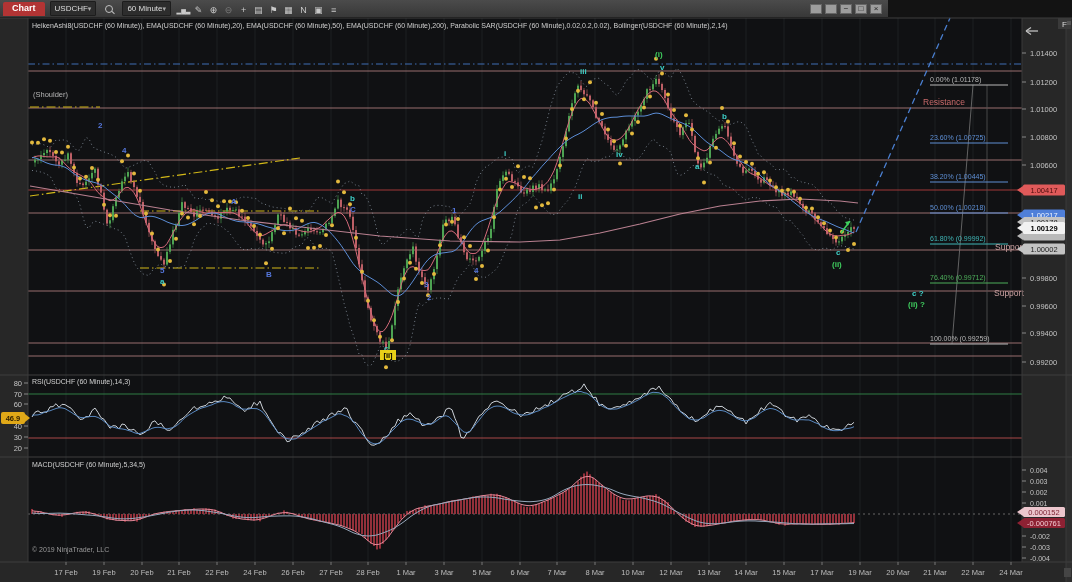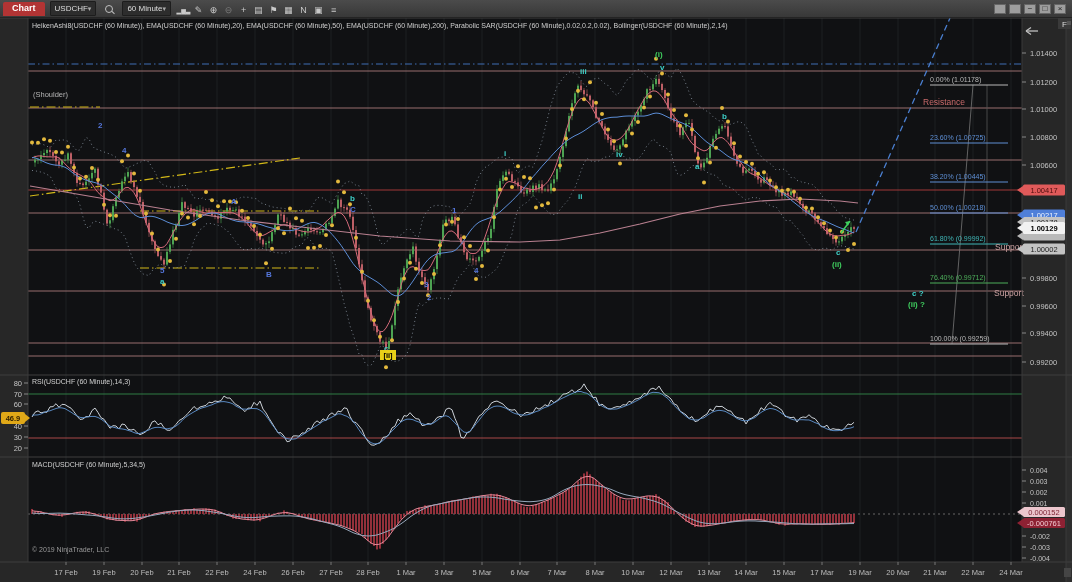--- a/index.html
+++ b/index.html
@@ -1,19 +1,19 @@
 <!DOCTYPE html>
 <html><head>
 <meta charset="utf-8">
 <style>
   html,body{margin:0;padding:0;background:#1a1a1a}
   #app{position:relative;width:1072px;height:582px;overflow:hidden;background:#131313;
        font-family:"Liberation Sans",sans-serif}
   #chart{position:absolute;left:0;top:0;z-index:1}
-  .toolbar{position:absolute;left:0;top:0;width:1072px;height:18px;z-index:5;
+  .toolbar{position:absolute;left:0;top:0;width:888px;height:18px;z-index:5;
            background:linear-gradient(#4b4b4b,#383838);border-bottom:1px solid #242424;
            display:flex;align-items:center;gap:5px;padding:0 3px;box-sizing:border-box}
   .tab{background:#b23434;color:#fff;font-size:9px;font-weight:bold;padding:2px 9px 3px;
        border-radius:2px 2px 0 0;line-height:9px}
   .combo{background:#2d2d2d;border:1px solid #1d1d1d;color:#ddd;font-size:8px;height:13px;
          display:flex;align-items:center;padding:0 4px;border-radius:1px}
   .chev{color:#aaa;font-size:7px}
   .ticon{color:#c9c9c9;font-size:9px;width:15px;height:13px;line-height:13px;text-align:center;display:inline-block}
   .ticon.dim{color:#787878}
   .mag{position:relative;width:6px;height:6px;border:1.2px solid #c0c0c0;border-radius:50%;

